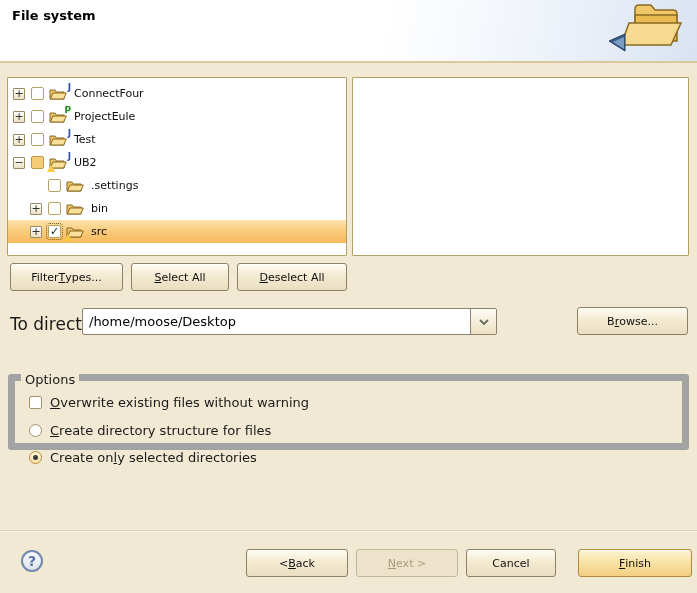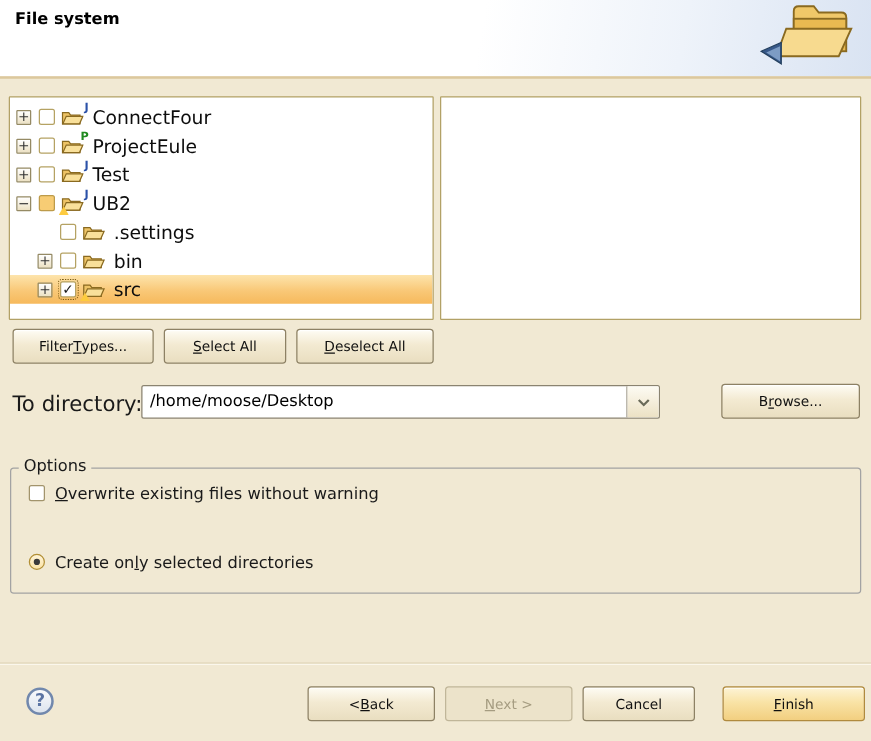--- a/index.html
+++ b/index.html
@@ -57,55 +57,55 @@
     position:absolute; top:-4px; right:-3px; font-size:9px; font-weight:bold;
     text-shadow:0 0 2px #fff,0 0 2px #fff;
   }
   .deco.j { color:#2b51a8; }
   .deco.p { color:#1f8a1f; }
   .warn {
     position:absolute; left:-2px; bottom:-2px; width:8px; height:7px;
     background:#fdcb3f; clip-path:polygon(50% 0,100% 100%,0 100%);
     filter:drop-shadow(0 0 0.5px #7a5c00);
   }
-  .tree-label { font-size:15px; color:#0d0d0d; white-space:nowrap; }
+  .tree-label { font-size:11px; color:#0d0d0d; white-space:nowrap; }
   
   .btn {
     position:absolute; height:28px; border:1px solid #8d8164; border-radius:3px;
     background:linear-gradient(#fefcf4,#f3ead2 45%,#e9dec0);
     box-shadow:inset 0 1px 0 rgba(255,255,255,.85);
     font-family:inherit; font-size:11px; color:#101010;
     display:flex; align-items:center; justify-content:center; padding:0 8px; cursor:default;
   }
   .btn.disabled { background:#ece3ca; border-color:#c0b699; color:#a59c81; box-shadow:none; }
   .btn.default { border-color:#b08a3e; background:linear-gradient(#fdf4d6,#f9e3a6 45%,#f2cf80); }
   u { text-decoration:underline; }
   
   .dest-label { position:absolute; left:10px; top:314px; font-size:17px; }
   .combo {
-    position:absolute; left:113px; top:308px; width:415px; height:27px;
+    position:absolute; left:82px; top:308px; width:415px; height:27px;
     border:1px solid #8a8370; border-radius:2px; background:#fff; display:flex;
   }
   .combo-entry { flex:1; padding:0 6px; font-size:13px; line-height:25px; color:#000;
     white-space:nowrap; overflow:hidden; }
   .combo-drop {
     width:26px; border-left:1px solid #8a8370; border-radius:0 1px 1px 0;
     background:linear-gradient(#fdfbf3,#ece1c4);
     display:flex; align-items:center; justify-content:center;
   }
   
   .group {
-    position:absolute; left:8px; top:374px; width:681px; height:101px;
-    border:1px solid #a3a3a3; border-radius:3px;text-decoration:underline;
+    position:absolute; left:8px; top:374px; width:681px; height:76px;
+    border:7px solid #a3a3a3; border-radius:3px;text-decoration:underline;
   }
   .group-legend {
     position:absolute; left:6px; top:-9px; padding:0 4px;
     background:#f1e9d3; font-size:13px; color:#1a1a1a;
   }
-  .opt-row { position:absolute; left:14px; display:flex; height:16px; }
+  .opt-row { position:absolute; left:14px; display:flex; align-items:center; height:16px; }
   .opt-box {
     width:13px; height:13px; margin-right:8px; background:#fff;
     border:1px solid #a2946c; border-radius:2px; flex:0 0 13px;
   }
   .opt-radio {
     width:13px; height:13px; margin-right:8px; background:#fff;
     border:1px solid #a2946c; border-radius:50%; flex:0 0 13px; position:relative;
   }
   .opt-radio.on { border-color:#b28f35; background:linear-gradient(#fff4d8,#fbe3a6); }
   .opt-radio.on::after {
@@ -265,20 +265,24 @@
   </button>
 
 <div class="group">
   <div class="group-legend">Options</div>
 
   <div class="opt-row" style="top:13px">
     <span class="opt-box"></span>
     <span class="opt-label"><span></span><u>O</u><span>verwrite existing files without warning</span></span>
   </div>
 
+  <div class="opt-row" style="top:41px">
+    <span class="opt-radio"></span>
+    <span class="opt-label"><span></span><u>C</u><span>reate directory structure for files</span></span>
+  </div>
 
   <div class="opt-row" style="top:68px">
     <span class="opt-radio on"></span>
     <span class="opt-label"><span>Create on</span><u>l</u><span>y selected directories</span></span>
   </div>
 </div>
 
 <div class="footer-sep"></div>
 
 <div class="help-btn">

